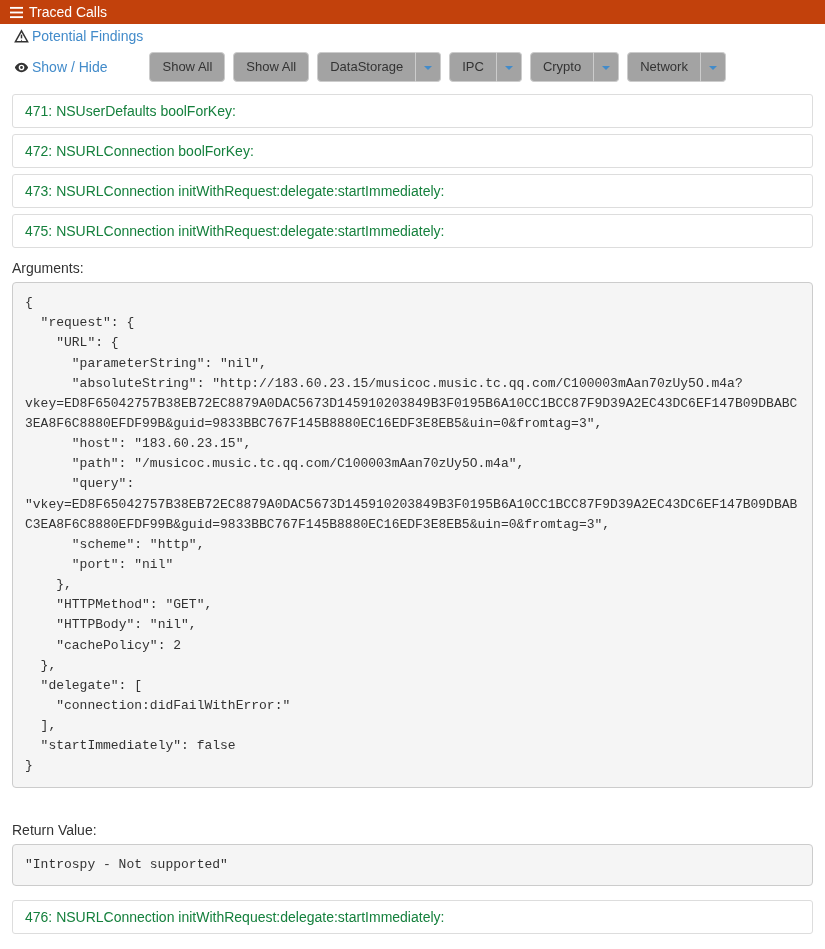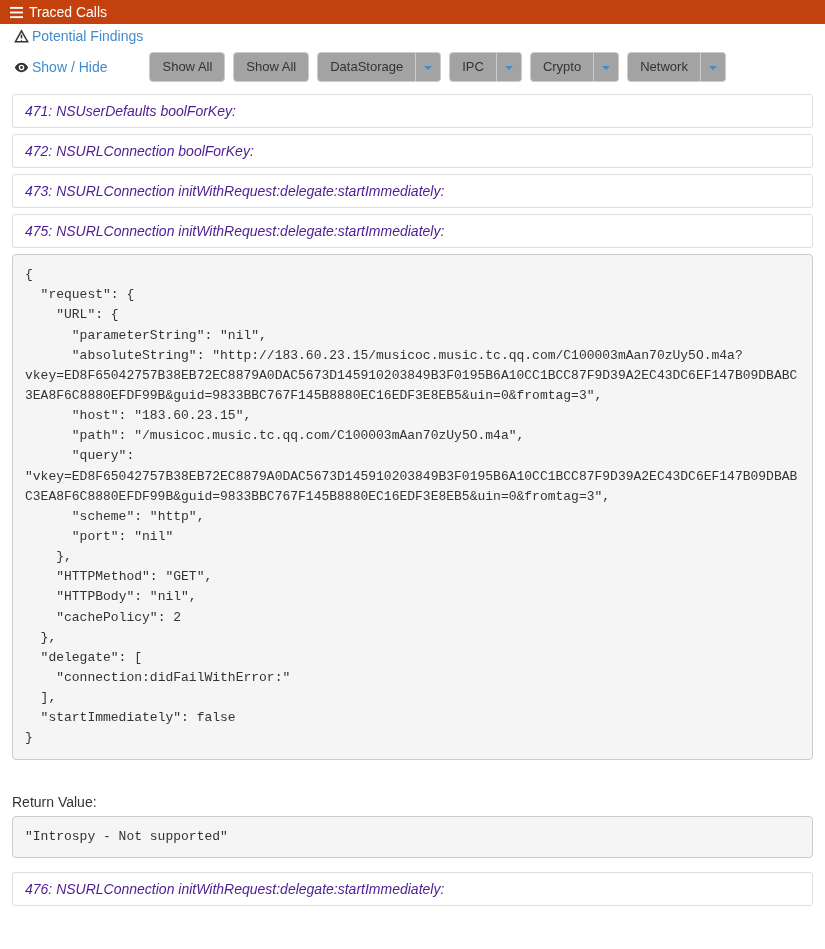--- a/index.html
+++ b/index.html
@@ -11,21 +11,21 @@
 .nav-row .row-icon { width: 14px; height: 14px; color: #333; flex-shrink: 0; }
 .btn-toolbar { margin-left: 38px; display: flex; gap: 8px; align-items: center; }
 .btn { display: inline-block; padding: 5px 12px; font-size: 13px; line-height: 1.4; color: #333; background: #a3a3a3; border: 1px solid #ccc; border-radius: 4px; cursor: pointer; font-family: inherit; }
 .btn-group { display: inline-flex; align-items: flex-end; }
 .btn-group .btn:first-child { border-top-right-radius: 0; border-bottom-right-radius: 0; }
 .btn-group .btn:last-child { border-top-left-radius: 0; border-bottom-left-radius: 0; border-left: 0; padding: 5px 8px; }
 .caret { display: inline-block; width: 0; height: 0; border-left: 4px solid transparent; border-right: 4px solid transparent; border-top: 4px solid #428bca; vertical-align: middle; }
 .call-list { margin: 8px 12px 0 12px; }
 .call-item { border: 1px solid #ddd; border-radius: 3px; margin-bottom: 6px; background: #fff; }
 .call-header { padding: 8px 12px; }
-.call-header a { color: #4c1d95; text-decoration: none; font-size: 14px; font-style: italic; }
+.call-header a { color: #15803d; text-decoration: none; font-size: 14px; }
 .call-body { padding: 0 0 10px 0; }
 .section-label { padding: 6px 0 6px 0; font-size: 14px; color: #333; }
 .details-wrap { margin: 0 0 0 0; }
 pre { background: #f5f5f5; border: 1px solid #ccc; border-radius: 4px; padding: 10px 12px; font-family: Menlo, Monaco, Consolas, "Courier New", monospace; font-size: 13px; line-height: 1.55; white-space: pre-wrap; word-wrap: break-word; color: #333; }
 .details-pad { padding: 0 0; }
 </style>
 </head>
 <body>
 
 <div class="header-bar">
@@ -93,20 +93,21 @@
   <div class="call-item">
     <div class="call-header"><a href="#">473: NSURLConnection initWithRequest:delegate:startImmediately:</a></div>
   </div>
 
 
   <div class="call-item">
     <div class="call-header"><a href="#">475: NSURLConnection initWithRequest:delegate:startImmediately:</a></div>
   </div>
 
   <div class="call-body details-pad">
+    <div class="section-label">Arguments:</div>
     <div class="details-wrap">
       <pre>{
   "request": {
     "URL": {
       "parameterString": "nil",
       "absoluteString": "http://183.60.23.15/musicoc.music.tc.qq.com/C100003mAan70zUy5O.m4a?vkey=ED8F65042757B38EB72EC8879A0DAC5673D145910203849B3F0195B6A10CC1BCC87F9D39A2EC43DC6EF147B09DBABC3EA8F6C8880EFDF99B&amp;guid=9833BBC767F145B8880EC16EDF3E8EB5&amp;uin=0&amp;fromtag=3",
       "host": "183.60.23.15",
       "path": "/musicoc.music.tc.qq.com/C100003mAan70zUy5O.m4a",
       "query": "vkey=ED8F65042757B38EB72EC8879A0DAC5673D145910203849B3F0195B6A10CC1BCC87F9D39A2EC43DC6EF147B09DBABC3EA8F6C8880EFDF99B&amp;guid=9833BBC767F145B8880EC16EDF3E8EB5&amp;uin=0&amp;fromtag=3",
       "scheme": "http",

